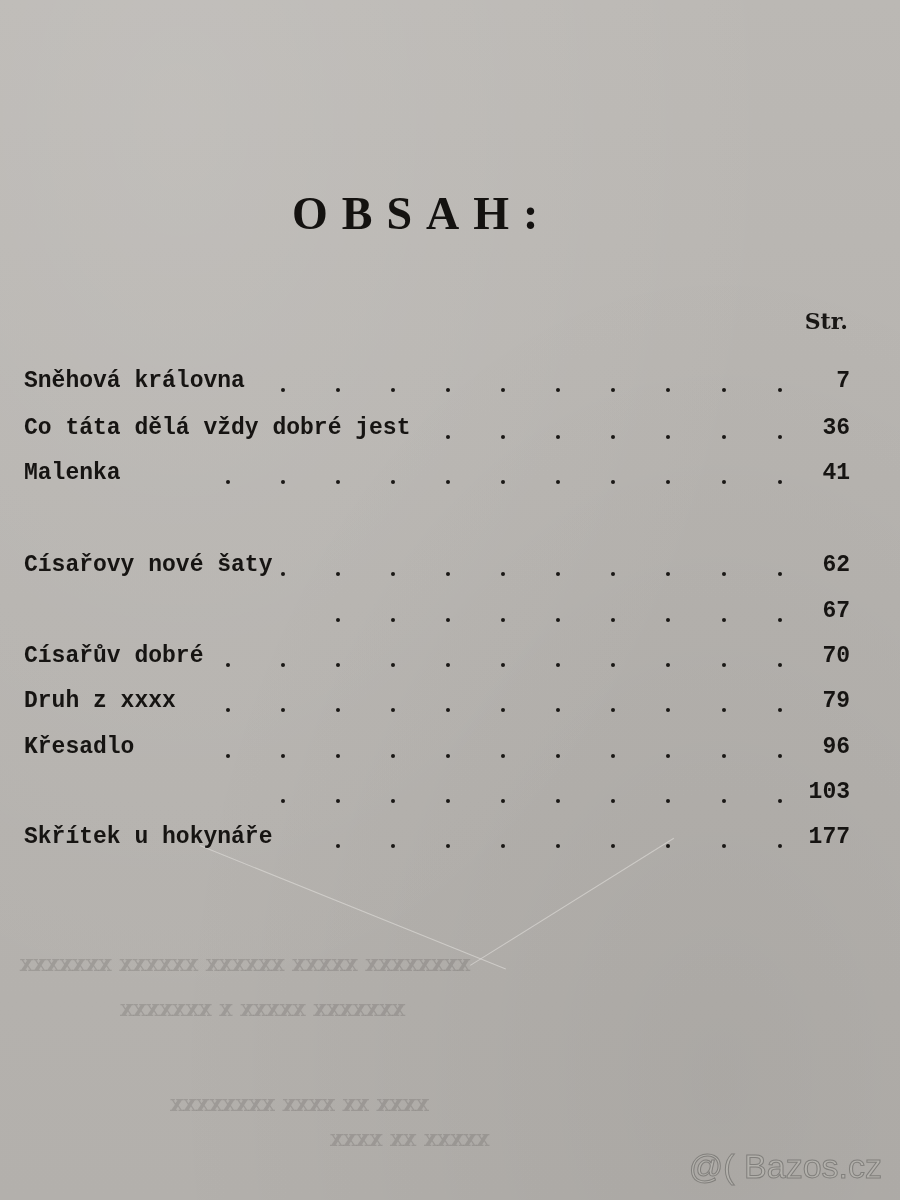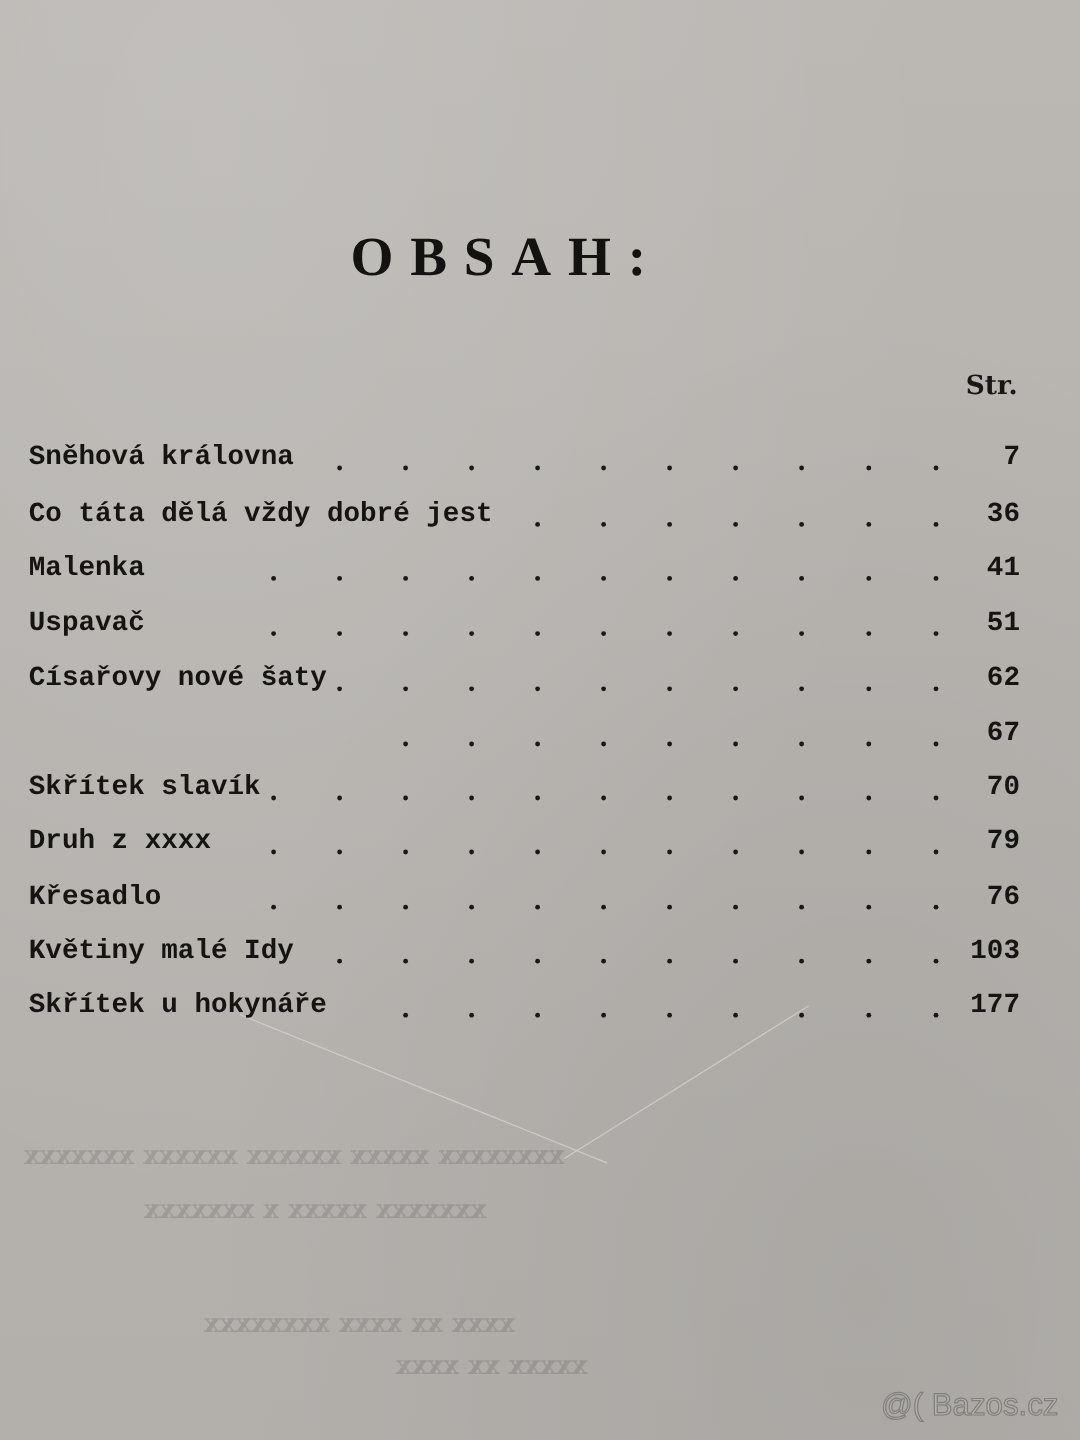--- a/index.html
+++ b/index.html
@@ -93,21 +93,21 @@
   .crease {
     position: absolute;
     border-top: 1px solid rgba(230,228,224,0.55);
     transform-origin: 0 0;
   }
   .watermark {
     position: absolute;
     right: 18px;
     bottom: 14px;
     font-family: "Liberation Sans", "DejaVu Sans", sans-serif;
-    font-size: 26px;
+    font-size: 34px;
     color: rgba(180,177,173,0.9);
     -webkit-text-stroke: 1px rgba(110,108,105,0.7);
     letter-spacing: 0px;
   }
 </style>
 </head>
 <body>
 
 <div class="page">
 
@@ -157,35 +157,20 @@
         <span class="dot" style="left: 312px;"></span>
         <span class="dot" style="left: 367px;"></span>
         <span class="dot" style="left: 422px;"></span>
         <span class="dot" style="left: 477px;"></span>
         <span class="dot" style="left: 532px;"></span>
         <span class="dot" style="left: 587px;"></span>
         <span class="dot" style="left: 642px;"></span>
         <span class="dot" style="left: 698px;"></span>
         <span class="dot" style="left: 754px;"></span>
       </div>
-    <div class="entry" style="top:504px;">
-      <span class="entry-title">Uspavač</span>
-      <span class="entry-page">51</span>
-    <span class="dot" style="left: 202px;"></span>
-        <span class="dot" style="left: 257px;"></span>
-        <span class="dot" style="left: 312px;"></span>
-        <span class="dot" style="left: 367px;"></span>
-        <span class="dot" style="left: 422px;"></span>
-        <span class="dot" style="left: 477px;"></span>
-        <span class="dot" style="left: 532px;"></span>
-        <span class="dot" style="left: 587px;"></span>
-        <span class="dot" style="left: 642px;"></span>
-        <span class="dot" style="left: 698px;"></span>
-        <span class="dot" style="left: 754px;"></span>
-      </div>
     <div class="entry" style="top:550px;">
       <span class="entry-title">Císařovy nové šaty</span>
       <span class="entry-page">62</span>
     <span class="dot" style="left: 257px;"></span>
         <span class="dot" style="left: 312px;"></span>
         <span class="dot" style="left: 367px;"></span>
         <span class="dot" style="left: 422px;"></span>
         <span class="dot" style="left: 477px;"></span>
         <span class="dot" style="left: 532px;"></span>
         <span class="dot" style="left: 587px;"></span>
@@ -199,21 +184,21 @@
         <span class="dot" style="left: 367px;"></span>
         <span class="dot" style="left: 422px;"></span>
         <span class="dot" style="left: 477px;"></span>
         <span class="dot" style="left: 532px;"></span>
         <span class="dot" style="left: 587px;"></span>
         <span class="dot" style="left: 642px;"></span>
         <span class="dot" style="left: 698px;"></span>
         <span class="dot" style="left: 754px;"></span>
       </div>
     <div class="entry" style="top:641px;">
-      <span class="entry-title">Skřítek slavík</span>
+      <span class="entry-title">Císařův dobré</span>
       <span class="entry-page">70</span>
     <span class="dot" style="left: 202px;"></span>
         <span class="dot" style="left: 257px;"></span>
         <span class="dot" style="left: 312px;"></span>
         <span class="dot" style="left: 367px;"></span>
         <span class="dot" style="left: 422px;"></span>
         <span class="dot" style="left: 477px;"></span>
         <span class="dot" style="left: 532px;"></span>
         <span class="dot" style="left: 587px;"></span>
         <span class="dot" style="left: 642px;"></span>
@@ -230,35 +215,34 @@
         <span class="dot" style="left: 422px;"></span>
         <span class="dot" style="left: 477px;"></span>
         <span class="dot" style="left: 532px;"></span>
         <span class="dot" style="left: 587px;"></span>
         <span class="dot" style="left: 642px;"></span>
         <span class="dot" style="left: 698px;"></span>
         <span class="dot" style="left: 754px;"></span>
       </div>
     <div class="entry" style="top:732px;">
       <span class="entry-title">Křesadlo</span>
-      <span class="entry-page">76</span>
+      <span class="entry-page">96</span>
     <span class="dot" style="left: 202px;"></span>
         <span class="dot" style="left: 257px;"></span>
         <span class="dot" style="left: 312px;"></span>
         <span class="dot" style="left: 367px;"></span>
         <span class="dot" style="left: 422px;"></span>
         <span class="dot" style="left: 477px;"></span>
         <span class="dot" style="left: 532px;"></span>
         <span class="dot" style="left: 587px;"></span>
         <span class="dot" style="left: 642px;"></span>
         <span class="dot" style="left: 698px;"></span>
         <span class="dot" style="left: 754px;"></span>
       </div>
     <div class="entry" style="top:777px;">
-      <span class="entry-title">Květiny malé Idy</span>
       <span class="entry-page">103</span>
     <span class="dot" style="left: 257px;"></span>
         <span class="dot" style="left: 312px;"></span>
         <span class="dot" style="left: 367px;"></span>
         <span class="dot" style="left: 422px;"></span>
         <span class="dot" style="left: 477px;"></span>
         <span class="dot" style="left: 532px;"></span>
         <span class="dot" style="left: 587px;"></span>
         <span class="dot" style="left: 642px;"></span>
         <span class="dot" style="left: 698px;"></span>

